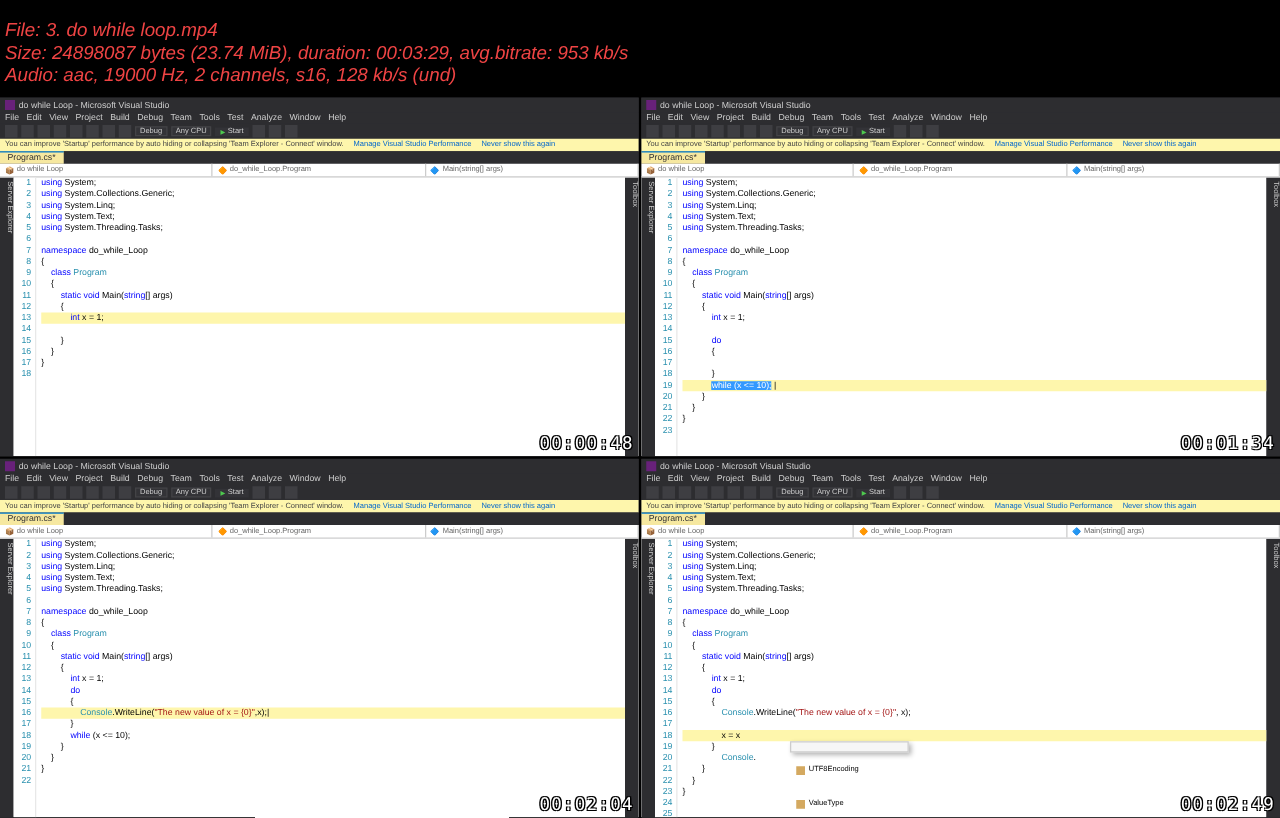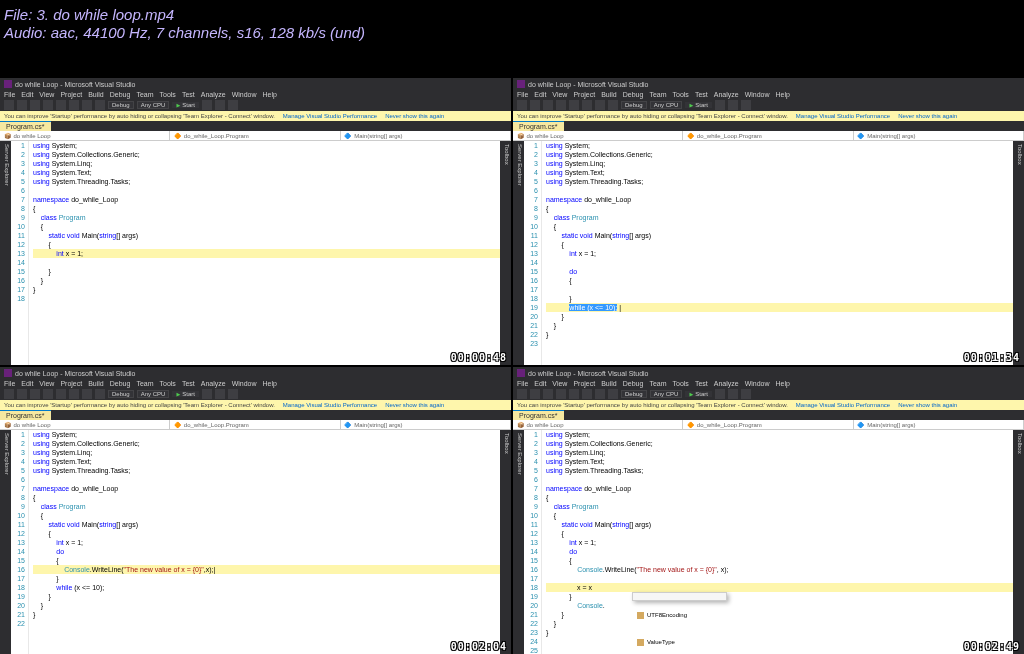--- a/index.html
+++ b/index.html
@@ -1,17 +1,17 @@
 <!DOCTYPE html>
 <html><head>
 <meta charset="utf-8">
 <style>
 * { margin: 0; padding: 0; box-sizing: border-box; font-family: "Segoe UI", Tahoma, sans-serif; }
 body { background: #000; width: 1024px; height: 654px; overflow: hidden; position: relative; }
-.header-info { color: #c4b5fd; font-size: 15px; font-style: italic; line-height: 1.2; padding: 6px 4px; font-family: Arial, sans-serif; }
+.header-info { color: #ef4444; font-size: 15px; font-style: italic; line-height: 1.2; padding: 16px 4px; font-family: Arial, sans-serif; }
 .grid { display: grid; grid-template-columns: 1fr 1fr; grid-template-rows: 1fr 1fr; gap: 2px; position: absolute; top: 78px; left: 0; right: 0; bottom: 0; }
 .vs-window { background: #2d2d30; display: flex; flex-direction: column; position: relative; overflow: hidden; }
 .title-bar { background: #2d2d30; color: #ccc; font-size: 7px; padding: 2px 4px; display: flex; align-items: center; gap: 3px; }
 .vs-icon { width: 8px; height: 8px; background: #68217a; display: inline-block; }
 .menu-bar { background: #2d2d30; color: #ccc; font-size: 7px; padding: 1px 4px; display: flex; gap: 6px; }
 .menu-bar span { cursor: pointer; }
 .toolbar { background: #2d2d30; padding: 1px 4px; display: flex; align-items: center; gap: 3px; font-size: 6px; color: #ccc; }
 .tb-btn { width: 10px; height: 10px; background: #3e3e42; display: inline-block; }
 .tb-dropdown { background: #333337; color: #ccc; padding: 0 3px; font-size: 6px; border: 1px solid #434346; }
 .tb-start { background: #333337; color: #ccc; padding: 0 4px; font-size: 6px; display: flex; align-items: center; gap: 2px; }
@@ -26,33 +26,34 @@
 .side-tab { background: #2d2d30; color: #ccc; font-size: 6px; writing-mode: vertical-rl; padding: 3px 1px; width: 11px; }
 .editor { flex: 1; background: #fff; font-family: Consolas, monospace; font-size: 7px; display: flex; }
 .gutter { width: 18px; background: #fff; color: #2b91af; text-align: right; padding-right: 3px; border-right: 1px solid #e8e8e8; }
 .gutter div { height: 9px; line-height: 9px; }
 .code { flex: 1; padding-left: 4px; position: relative; }
 .code div { height: 9px; line-height: 9px; white-space: pre; }
 .kw { color: #0000ff; }
 .typ { color: #2b91af; }
 .str { color: #a31515; }
 .hl-sel { background: #3399ff; color: #fff; }
-.timestamp { position: absolute; bottom: 2px; right: 4px; color: #fff; font-size: 10px; font-family: monospace; text-shadow: 1px 1px 0 #000, -1px -1px 0 #000, 1px -1px 0 #000, -1px 1px 0 #000; font-weight: bold; letter-spacing: 1px; }
+.timestamp { position: absolute; bottom: 2px; right: 4px; color: #fff; font-size: 14px; font-family: monospace; text-shadow: 1px 1px 0 #000, -1px -1px 0 #000, 1px -1px 0 #000, -1px 1px 0 #000; font-weight: normal; letter-spacing: 1px; }
 .intellisense { position: absolute; background: #f6f6f6; border: 1px solid #ccc; font-size: 6px; box-shadow: 2px 2px 4px rgba(0,0,0,0.3); z-index: 10; }
 .intellisense div { padding: 1px 4px; display: flex; align-items: center; gap: 3px; }
 .is-icon { width: 7px; height: 7px; background: #d4a960; display: inline-block; }
 .side-right { background: #2d2d30; width: 11px; color: #ccc; font-size: 6px; writing-mode: vertical-rl; padding: 3px 1px; }
 .highlight-line { background: #fef6ac; }
 </style>
 </head>
 <body>
 
 <div class="header-info">
   <div>File: 3. do while loop.mp4</div>
-  <div>Audio: aac, 44100 Hz, 7 channels, s16, 128 kb/s (und)</div>
+  <div>Size: 24898087 bytes (23.74 MiB), duration: 00:03:29, avg.bitrate: 953 kb/s</div>
+  <div>Audio: aac, 19000 Hz, 2 channels, s16, 128 kb/s (und)</div>
 </div>
 
 <div class="grid">
 
 <div class="vs-window">
   <div class="title-bar">
         <span class="vs-icon"></span>
         <span>do while Loop - Microsoft Visual Studio</span>
       </div>
   <div class="menu-bar">

